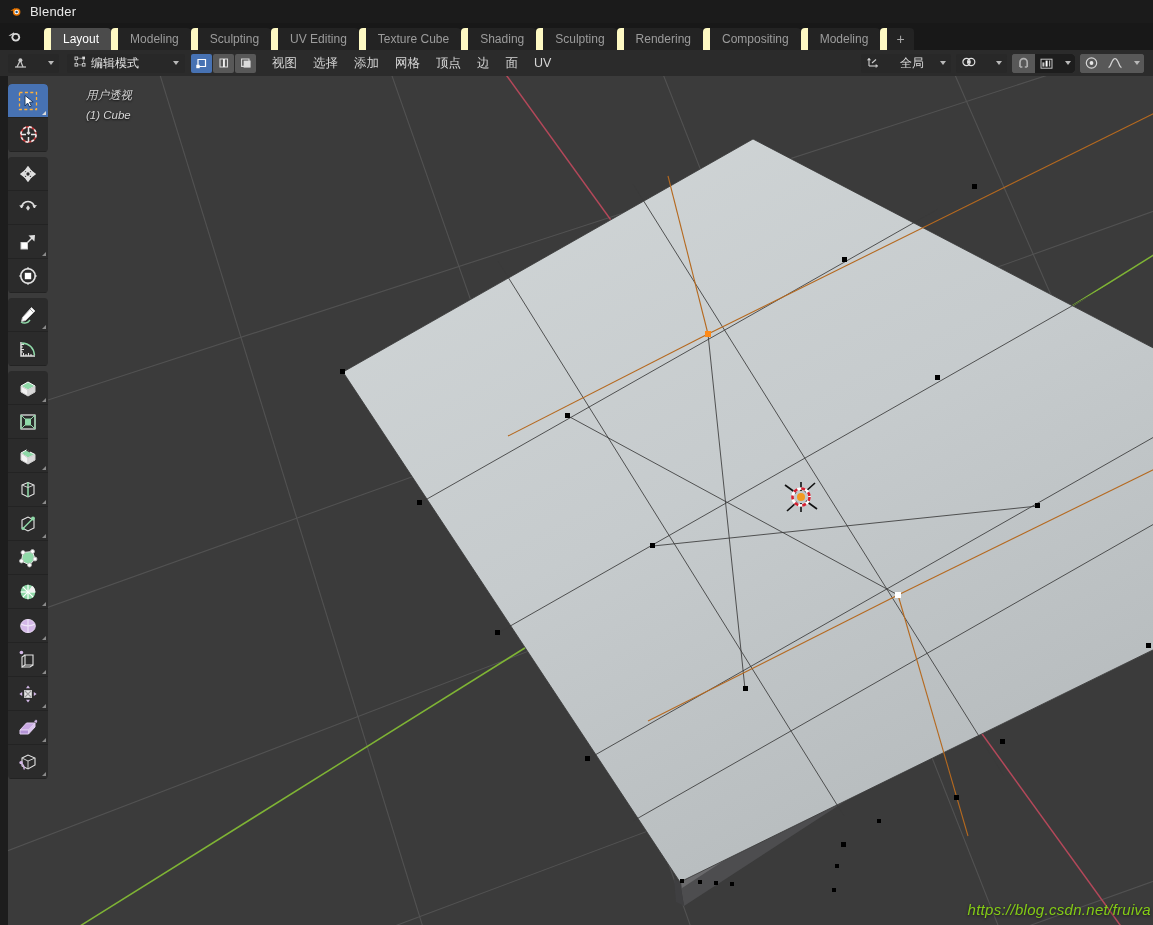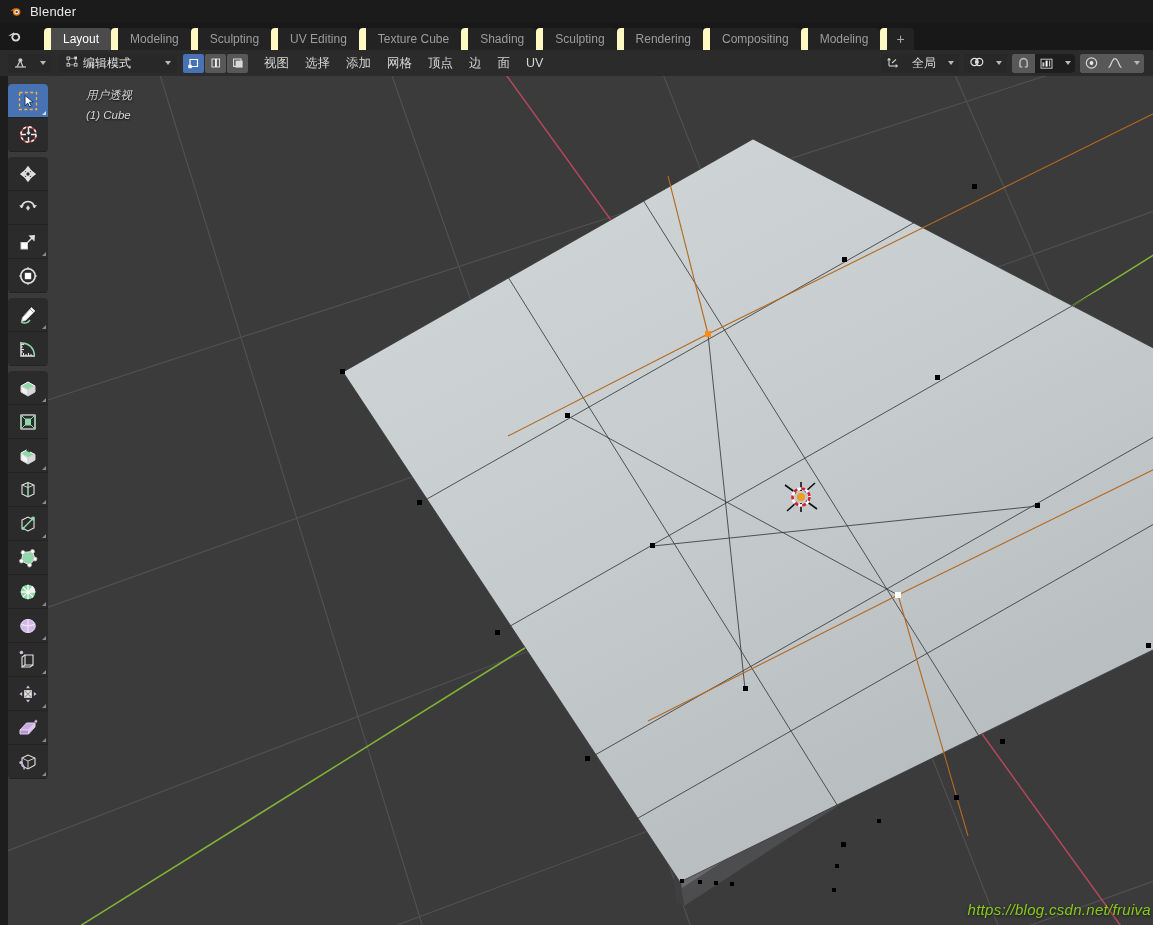--- a/index.html
+++ b/index.html
@@ -50,21 +50,21 @@
   .ws-tab.active { background: #4b4b4b; color: #ffffff; }
   .ws-tab.plus { background: #232323; color: #a8a8a8; padding: 5px 9px; font-size: 14px; }
 
   
   .vp-header {
     position: absolute; top: 50px; left: 0; width: 1153px; height: 26px;
     background: #2b2b2b;
     display: flex; align-items: center; padding: 0 4px;
   }
   .hbtn {
-    display: flex; align-items: center; gap: 8px;
+    display: flex; align-items: center; gap: 16px;
     background: #282828; color: #dcdcdc; font-size: 12px;
     height: 19px; padding: 0 5px; border-radius: 3px; cursor: default;
   }
   .hbtn.wide { min-width: 78px; }
   .chev { width: 0; height: 0; border-left: 3.5px solid transparent;
           border-right: 3.5px solid transparent; border-top: 4px solid #b9b9b9; margin-left: 3px;}
   .mode-select {
     display: flex; align-items: center; gap: 6px;
     background: #282828; height: 19px; border-radius: 3px;
     padding: 0 6px; min-width: 118px; color: #e2e2e2; font-size: 12px;

